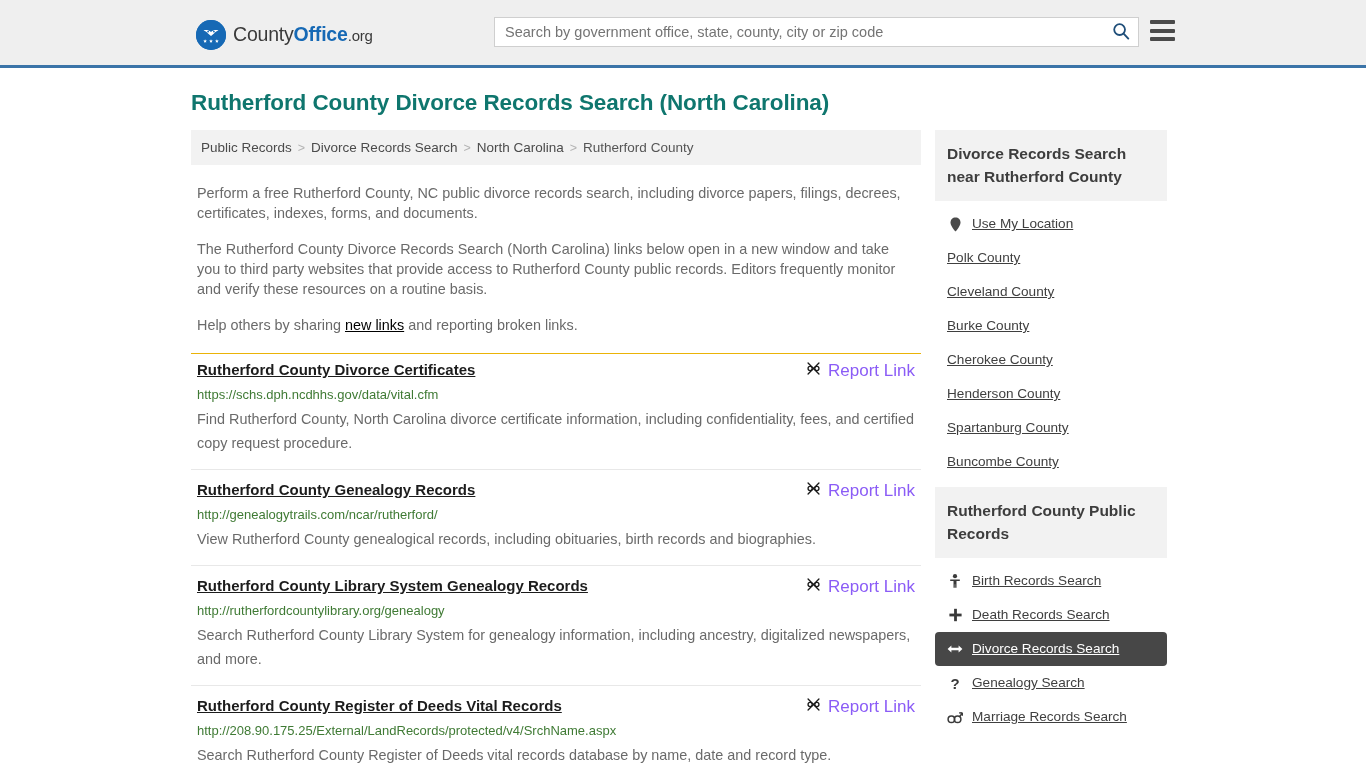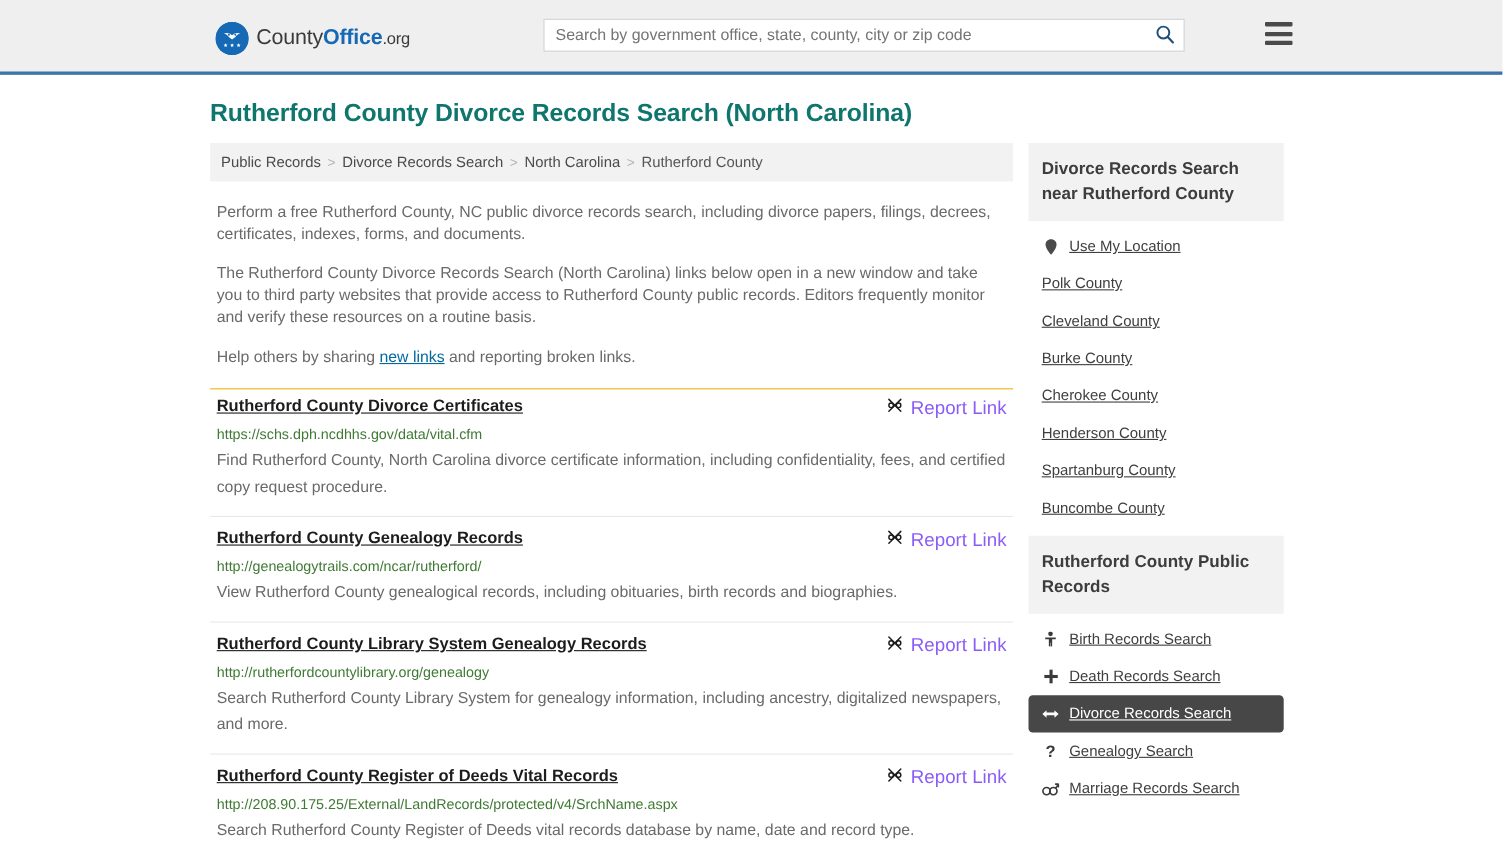--- a/index.html
+++ b/index.html
@@ -45,21 +45,21 @@
     line-height: 1;
   }
   .brand-text .b1 { color: #3a3a3a; }
   .brand-text .b2 { color: #1669b5; font-weight: bold; }
   .brand-text .b3 { color: #3a3a3a; font-size: 15px; }
 
   .search-wrap {
     position: absolute;
     left: 494px;
     top: 17px;
-    width: 583px;
+    width: 645px;
     height: 30px;
     background: #fff;
     border: 1px solid #cfcfcf;
     display: flex;
     align-items: center;
   }
   .search-input {
     flex: 1 1 auto;
     border: 0;
     outline: 0;
@@ -152,21 +152,21 @@
   
   .intro p {
     margin: 16px 0 0 0;
     padding: 0 6px;
     font-size: 14.4px;
     line-height: 20px;
     color: #6a6a6a;
   }
   .intro p:first-child { margin-top: 18px; }
   .intro a {
-    color: #0369a1;
+    color: #000000;
     text-decoration: underline;
     font-weight: normal;
   }
 
   
   .results { margin-top: 18px; }
   .result {
     padding: 10px 6px 14px 6px;
     border-bottom: 1px solid #e8e8e8;
     position: relative;

